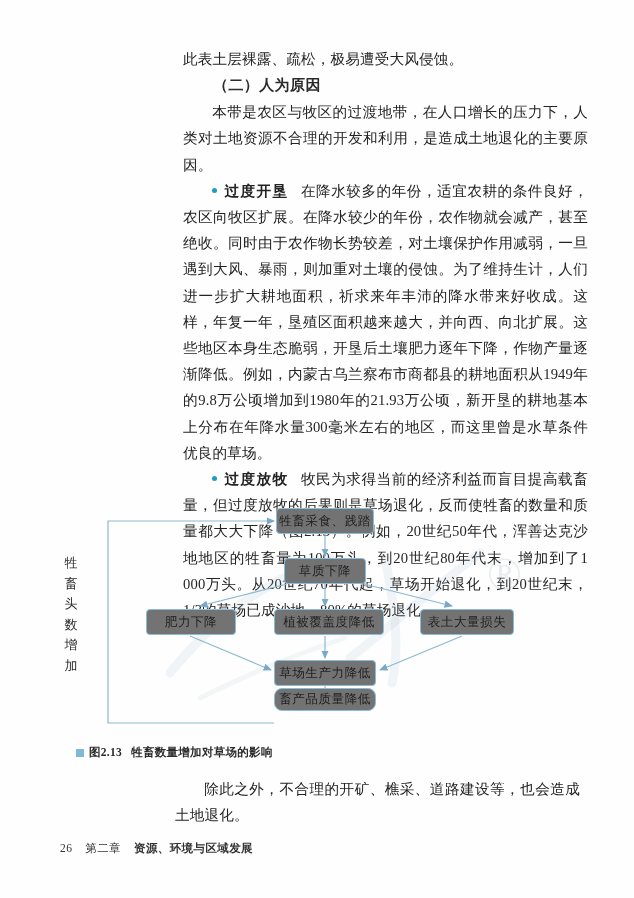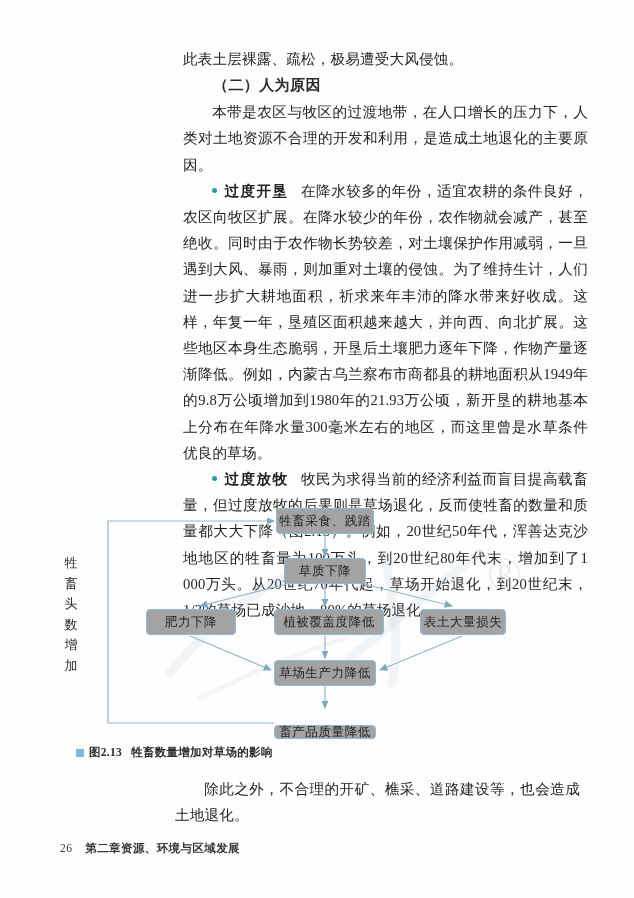--- a/index.html
+++ b/index.html
@@ -81,21 +81,21 @@
   }
   .vlabel span { display: block; }
 
   .diagram-svg {
     position: absolute;
     left: 0;
     top: 0;
   }
   .nodebox {
     position: absolute;
-    background: #a3a3a3;
+    background: #737373;
     border: 1px solid #86bedb;
     border-radius: 4px;
     box-sizing: border-box;
     display: flex;
     align-items: center;
     justify-content: center;
     font-size: 12.6px;
     color: #1f1f1f;
     letter-spacing: 0.5px;
     font-family: "Liberation Serif", "DejaVu Serif", serif;
@@ -147,21 +147,21 @@
     position: absolute;
     left: 60px;
     top: 841px;
     font-size: 11.5px;
     color: #333333;
     letter-spacing: 0.4px;
     display: flex;
     align-items: baseline;
   }
   .footer .pg { margin-right: 13px; font-family: "Liberation Serif", serif; }
-  .footer .chap { font-weight: bold; text-align: right; }
+  .footer .chap { margin-right: 13px; font-weight: normal; text-align: right; }
   .footer .chap-title { font-weight: bold; }
 </style>
 </head>
 <body>
 
 <div class="page">
 
   <div class="content">
 
     <p class="para">此表土层裸露、疏松，极易遭受大风侵蚀。</p>
@@ -225,23 +225,23 @@
         <path d="M325,686 L325,708"></path>
 
         <path d="M274,723 L108,723 L108,521 L274,521"></path>
       </g>
     </svg>
 
     <div class="nodebox" style="left:276px;top:508px;width:98px;height:26px;">牲畜采食、践踏</div>
     <div class="nodebox" style="left:284px;top:558px;width:82px;height:26px;">草质下降</div>
     <div class="nodebox" style="left:140px;top:609px;width:90px;height:26px;margin-left:6px;">肥力下降</div>
     <div class="nodebox" style="left:274px;top:609px;width:110px;height:26px;">植被覆盖度降低</div>
-    <div class="nodebox" style="left:420px;top:609px;width:86px;height:26px;">表土大量损失</div>
+    <div class="nodebox" style="left:420px;top:609px;width:94px;height:26px;">表土大量损失</div>
     <div class="nodebox" style="left:274px;top:660px;width:102px;height:26px;">草场生产力降低</div>
-    <div class="nodebox" style="left:274px;top:725px;width:102px;height:14px;">畜产品质量降低</div>
+    <div class="nodebox" style="left:274px;top:688px;width:102px;height:23px;border-radius:8px;">畜产品质量降低</div>
 
     <div class="caption">
       <span class="sq"></span>
       <span class="cap-num">图2.13</span>
       <span class="cap-txt">牲畜数量增加对草场的影响</span>
     </div>
   </div>
 
   <div class="tail">
     <p class="para indent">除此之外，不合理的开矿、樵采、道路建设等，也会造成土地退化。</p>

